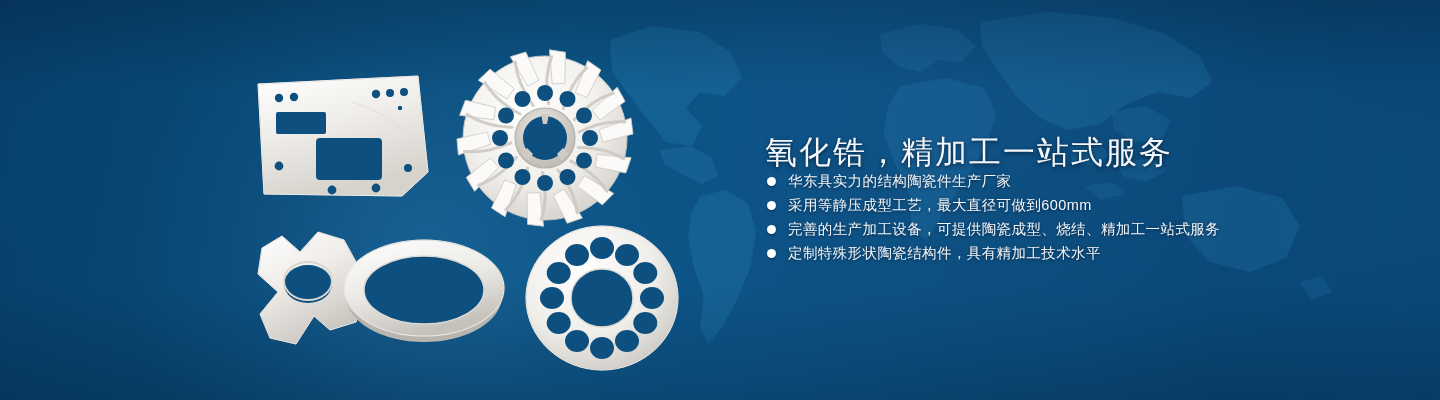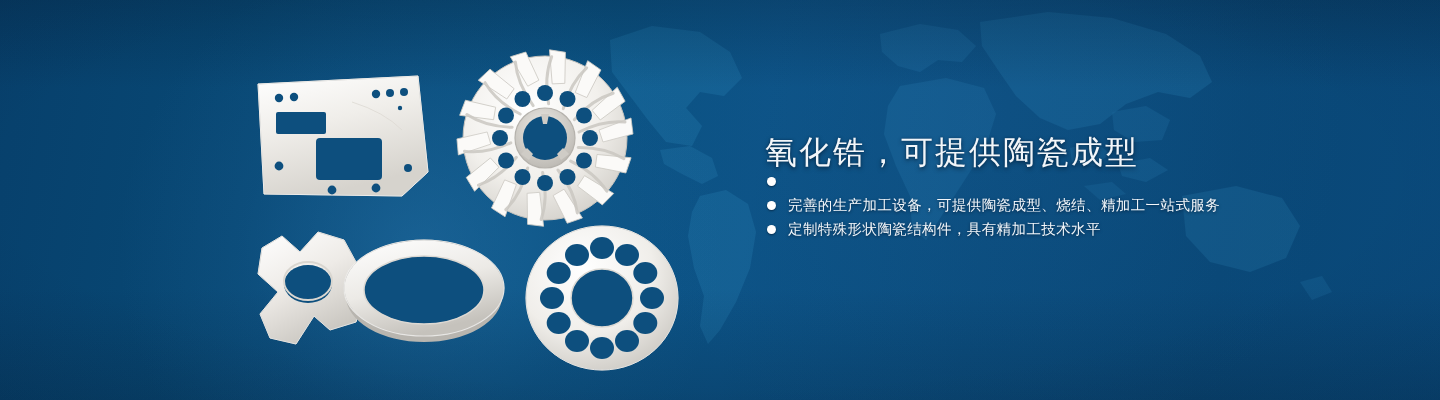--- a/index.html
+++ b/index.html
@@ -376,25 +376,30 @@
 
           <ellipse rx="31" ry="29" fill="#0d4f7e"></ellipse>
           <ellipse rx="31" ry="29" fill="none" stroke="#dcd9d3" stroke-width="1.5"></ellipse>
         </g>
       </svg>
     </div>
   </div>
 
   <div class="content">
 
-    <h1 class="headline">氧化锆，可提供陶瓷成型</h1>
+    <h1 class="headline">氧化锆，精加工一站式服务</h1>
 
     <ul class="bullets">
       <li>
         <span class="dot"></span>
+        <span class="btext">华东具实力的结构陶瓷件生产厂家</span>
+      </li>
+      <li>
+        <span class="dot"></span>
+        <span class="btext">采用等静压成型工艺，最大直径可做到600mm</span>
       </li>
       <li>
         <span class="dot"></span>
         <span class="btext">完善的生产加工设备，可提供陶瓷成型、烧结、精加工一站式服务</span>
       </li>
       <li>
         <span class="dot"></span>
         <span class="btext">定制特殊形状陶瓷结构件，具有精加工技术水平</span>
       </li>
     </ul>

